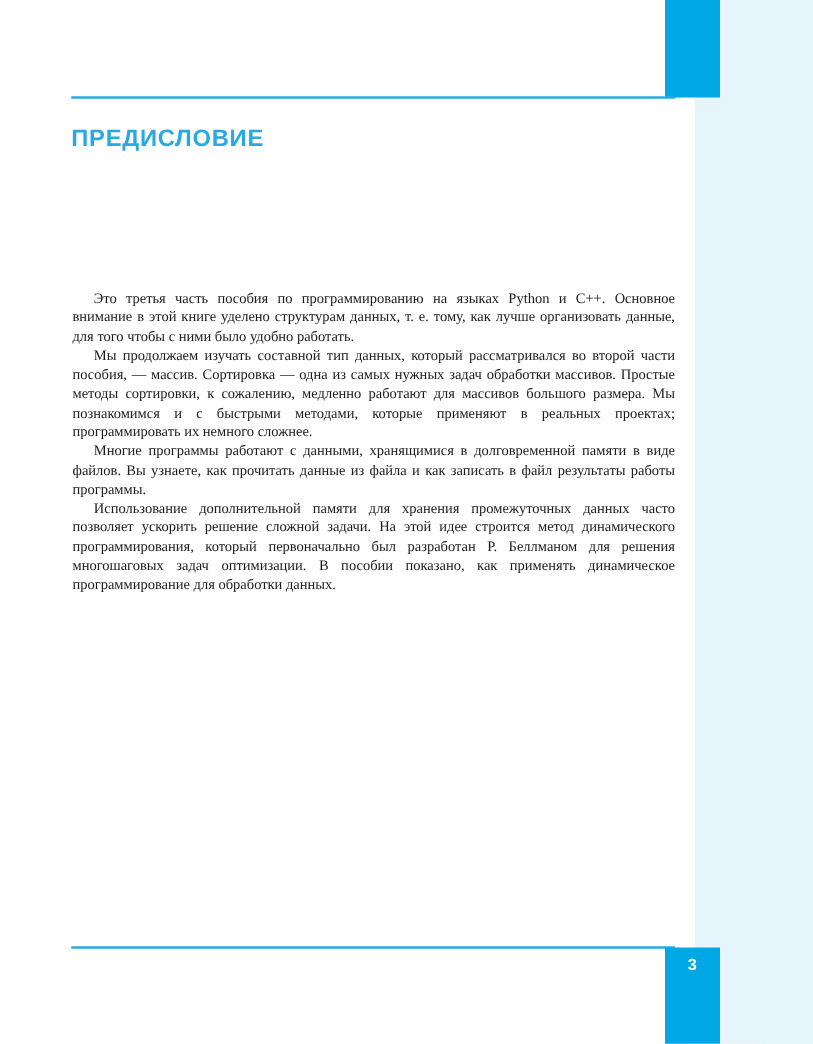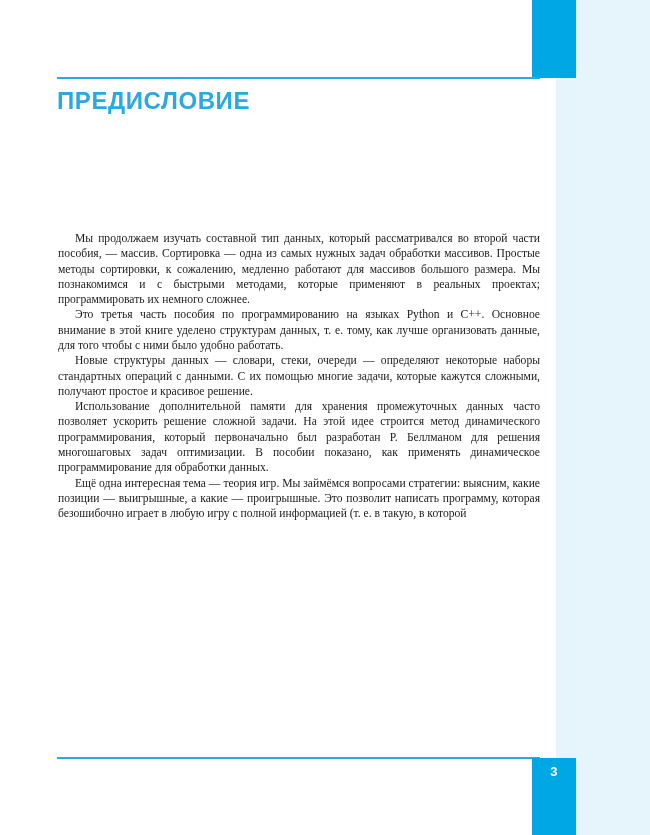--- a/index.html
+++ b/index.html
@@ -94,27 +94,27 @@
     font-family: "Liberation Sans", "DejaVu Sans", sans-serif;
     font-weight: bold;
     font-size: 13px;
     line-height: 16px;
     letter-spacing: 0.2px;
   }
 
   
   .chapter-title {
     position: absolute;
-    top: 74px;
+    top: 88px;
     left: 57px;
     width: 460px;
     color: #29a9e0;
     font-family: "Liberation Sans", "DejaVu Sans", sans-serif;
     font-weight: bold;
-    font-size: 24px;
+    font-size: 19px;
     line-height: 22px;
     letter-spacing: 0.6px;
   }
 
   
   .body-column {
     position: absolute;
     top: 231px;
     left: 58px;
     width: 482px;
@@ -143,24 +143,23 @@
   <div class="edge-band"></div>
 
   <div class="paper"></div>
 
   <div class="header-tab"></div>
   <div class="header-rule"></div>
 
   <h1 class="chapter-title">ПРЕДИСЛОВИЕ</h1>
 
   <div class="body-column">
+    <p class="indented">Это третья часть пособия по программированию на языках Python и C++. Основное внимание в этой книге уделено структурам данных, т. е. тому, как лучше организовать данные, для того чтобы с ними было удобно работать.</p>
     <p class="indented">Мы продолжаем изучать составной тип данных, который рассматривался во второй части пособия, — массив. Сортировка — одна из самых нужных задач обработки массивов. Простые методы сортировки, к сожалению, медленно работают для массивов большого размера. Мы познакомимся и с быстрыми методами, которые применяют в реальных проектах; программировать их немного сложнее.</p>
-    <p class="indented">Это третья часть пособия по программированию на языках Python и C++. Основное внимание в этой книге уделено структурам данных, т. е. тому, как лучше организовать данные, для того чтобы с ними было удобно работать.</p>
-    <p class="indented">Новые структуры данных — словари, стеки, очереди — определяют некоторые наборы стандартных операций с данными. С их помощью многие задачи, которые кажутся сложными, получают простое и красивое решение.</p>
+    <p class="indented">Многие программы работают с данными, хранящимися в долговременной памяти в виде файлов. Вы узнаете, как прочитать данные из файла и как записать в файл результаты работы программы.</p>
     <p class="indented">Использование дополнительной памяти для хранения промежуточных данных часто позволяет ускорить решение сложной задачи. На этой идее строится метод динамического программирования, который первоначально был разработан Р. Беллманом для решения многошаговых задач оптимизации. В пособии показано, как применять динамическое программирование для обработки данных.</p>
-    <p class="indented">Ещё одна интересная тема — теория игр. Мы займёмся вопросами стратегии: выясним, какие позиции — выигрышные, а какие — проигрышные. Это позволит написать программу, которая безошибочно играет в любую игру с полной информацией (т. е. в такую, в которой</p>
   </div>
 
   <div class="footer-rule"></div>
   <div class="footer-tab"></div>
   <div class="folio">3</div>
 
 </div>
 
 </body></html>

